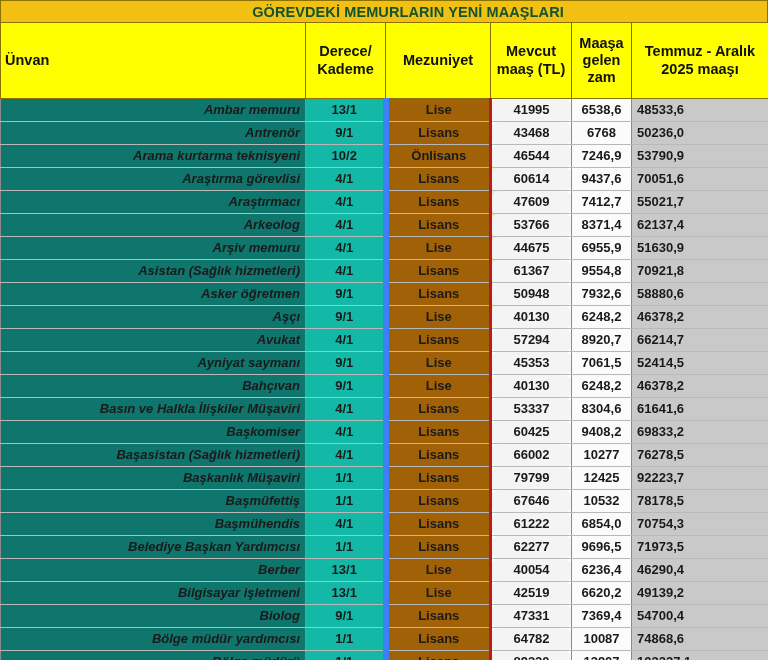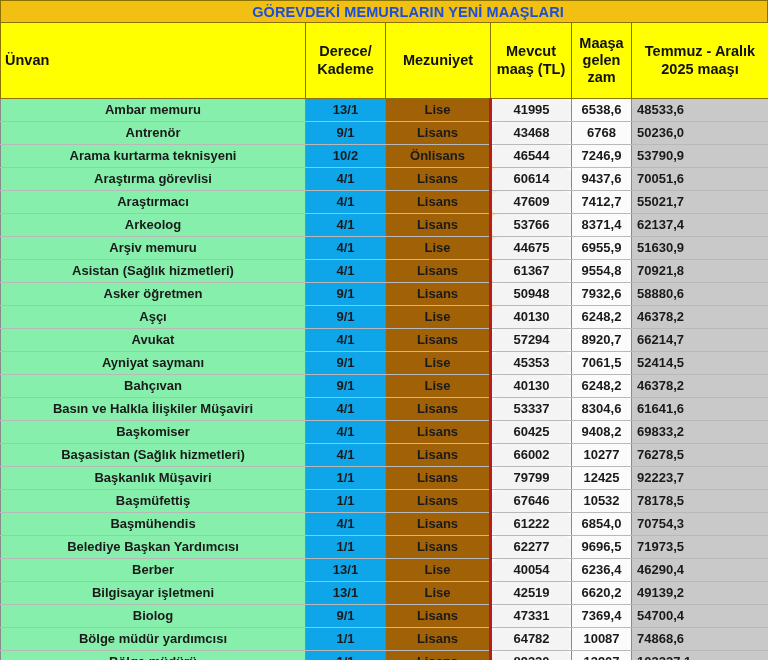--- a/index.html
+++ b/index.html
@@ -33,21 +33,21 @@
     border:1px solid #8a7100;
     border-bottom:none;
     box-sizing:border-box;
     display:flex;
     align-items:center;
     justify-content:center;
   }
   .title-bar span{
     font-size:14.5px;
     font-weight:bold;
-    color:#1d4ed8;
+    color:#14532d;
     letter-spacing:.1px;
     white-space:nowrap;
     transform:translateX(24px);
   }
 
   
   table.grid{
     position:relative;
     z-index:10;
     border-collapse:collapse;
@@ -84,30 +84,31 @@
     font-weight:bold;
     color:#1a1a1a;
     padding:0 5px;
     line-height:22px;
     white-space:nowrap;
     overflow:hidden;
     border-top:1px solid #b9b9b9;
     border-bottom:1px solid #b9b9b9;
   }
   td.unvan{
-    background:#86efac;
-    text-align:center;
+    background:#0f766e;
+    text-align:right;
     border-left:1px solid #8a8a8a;
     border-right:1px solid #8a8a8a;
     font-weight:bold;
+    font-style:italic;
   }
   td.derece{
-    background:#0ea5e9;
+    background:#14b8a6;
     text-align:center;
-    border-right:1px solid #3b82f6;
+    border-right:6px solid #3b82f6;
     margin-top:16px;
   }
   td.mez{
     background:#a16207;
     text-align:center;
     border-right:3px solid #b91c1c;
   }
   td.mevcut{
     background:#f4f4f4;
     text-align:center;

